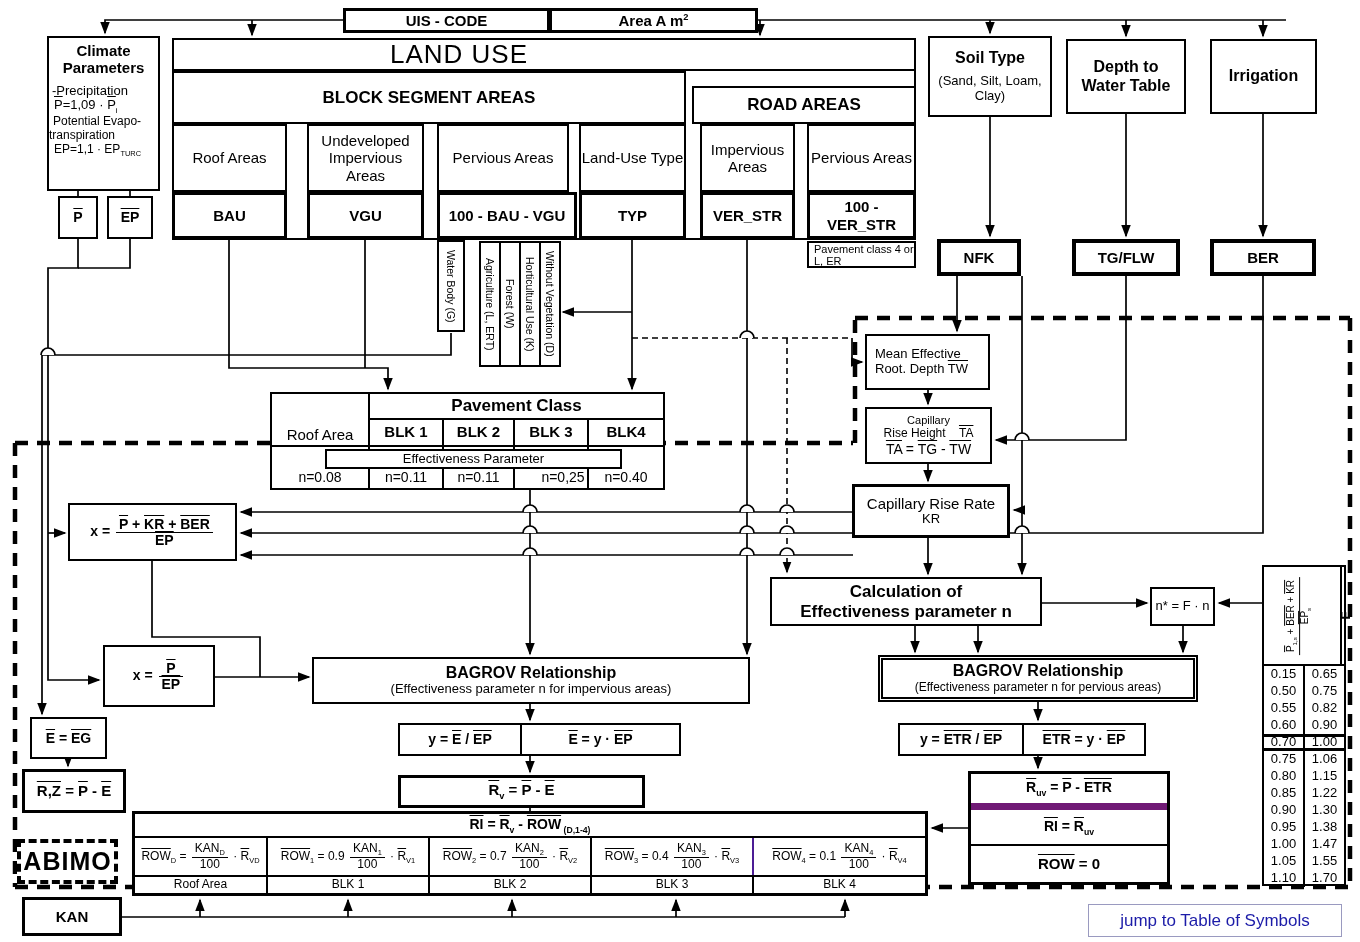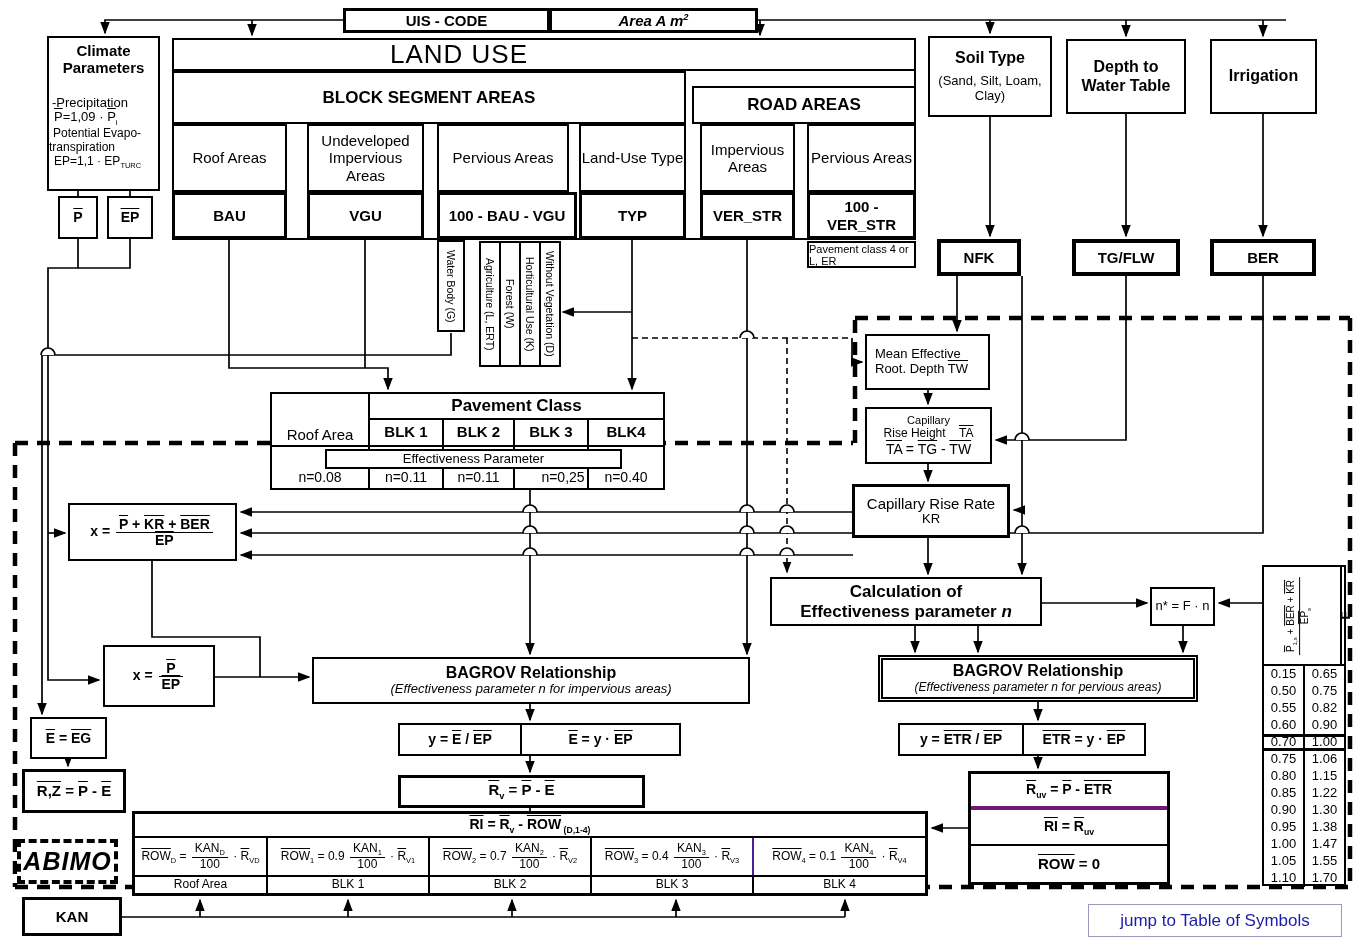--- a/index.html
+++ b/index.html
@@ -6,25 +6,25 @@
   body{width:1360px;height:942px;position:relative;background:#fff;
        font-family:"Liberation Sans",sans-serif;color:#000;overflow:hidden}
   svg.wires{position:absolute;left:0;top:0;z-index:1}
   .bx{position:absolute;box-sizing:border-box;background:#fff;border:2px solid #000;
       display:flex;flex-direction:column;align-items:center;justify-content:center;
       text-align:center;z-index:2;line-height:1.15}
   .hrow{flex-direction:row}
   .b3{border-width:3px}.b4{border-width:4px}
   .b5{border:5px double #000}
   .dash4{border:4px dashed #000}
-  .bd{font-weight:700}.it{font-style:italic}
+  .bd{font-weight:700}.it{}
   .t10{font-size:10px}.t11{font-size:11px}.t12{font-size:12px}.t13{font-size:13px}
   .t14{font-size:14px}.t15{font-size:15px}.t16{font-size:16px}.t17{font-size:17px}
   .t24{font-size:26px;letter-spacing:1px}
-  .la{align-items:flex-end;text-align:left;}
+  .la{align-items:flex-end;text-align:left;padding-left:5px}
   .ov{text-decoration:overline}
   sub{font-size:0.62em}
   sup{font-size:0.62em}
   .frac{display:inline-flex;flex-direction:column;text-align:center;vertical-align:middle;
         line-height:1.05;margin:0 2px}
   .fnum{border-bottom:1.5px solid #000;padding:0 3px}
   .fden{padding:0 3px}
   .vbx{position:absolute;box-sizing:border-box;background:#fff;border:2px solid #000;z-index:2;
        display:flex;align-items:center;justify-content:center;
        writing-mode:vertical-rl;font-size:10.5px;text-align:center;line-height:1}
@@ -134,21 +134,21 @@
 <div class="bx b3 bd t15" style="left:343px;top:8px;width:207px;height:25px">
   <span>UIS - CODE</span>
 </div>
 <div class="bx b3 bd it t15" style="left:549px;top:8px;width:209px;height:25px">
   <span><span>Area A m</span><sup>2</sup></span>
 </div>
 
 <div class="bx" style="left:47px;top:36px;width:113px;height:155px;justify-content:flex-start;padding-top:4px">
   <div class="bd t15">Climate</div>
   <div class="bd t15">Parameters</div>
-  <div class="t13" style="margin-top:19px;align-self:flex-start;padding-left:3px">-Precipitation</div>
+  <div class="t13" style="margin-top:7px;align-self:flex-start;padding-left:3px">-Precipitation</div>
   <div class="t13" style="align-self:flex-start;padding-left:5px"><span class="ov">P</span><span>=1,09 · </span><span class="ov">P</span><sub>i</sub></div>
   <div class="t12" style="align-self:flex-start;padding-left:4px">Potential  Evapo-</div>
   <div class="t12" style="align-self:flex-start;padding-left:0">transpiration</div>
   <div class="t12" style="align-self:flex-start;padding-left:5px"><span>EP=1,1 · EP</span><sub>TURC</sub></div>
 </div>
 <div class="bx bd t14" style="left:58px;top:196px;width:40px;height:43px">
   <span><span class="ov">P</span></span>
 </div>
 <div class="bx bd t14" style="left:107px;top:196px;width:46px;height:43px">
   <span><span class="ov">EP</span></span>
@@ -401,21 +401,21 @@
     <div class="cell t12" style="width:162px;border-right:2px solid #000">
         <span>BLK 3</span>
       </div>
     <div class="cell t12" style="flex:1">
         <span>BLK 4</span>
       </div>
   </div>
 </div>
 
 <div class="bx b3" style="left:968px;top:771px;width:202px;height:114px;display:block;padding:0">
-  <div class="bd t14" style="height:36px;border-bottom:4px solid #701a75;display:flex;align-items:center;justify-content:center;box-sizing:border-box">
+  <div class="bd t14" style="height:36px;border-bottom:7px solid #701a75;display:flex;align-items:center;justify-content:center;box-sizing:border-box">
       <span><span class="ov">R</span><sub>uv</sub><span> = </span><span class="ov">P</span><span> - </span><span class="ov">ETR</span></span>
     </div>
   <div class="bd t14" style="height:36px;border-bottom:2px solid #000;display:flex;align-items:center;justify-content:center;box-sizing:border-box">
       <span><span class="ov">RI</span><span> = </span><span class="ov">R</span><sub>uv</sub></span>
     </div>
   <div class="bd t15" style="height:36px;display:flex;align-items:center;justify-content:center">
       <span><span class="ov">ROW</span><span> = 0</span></span>
     </div>
 </div>
 

